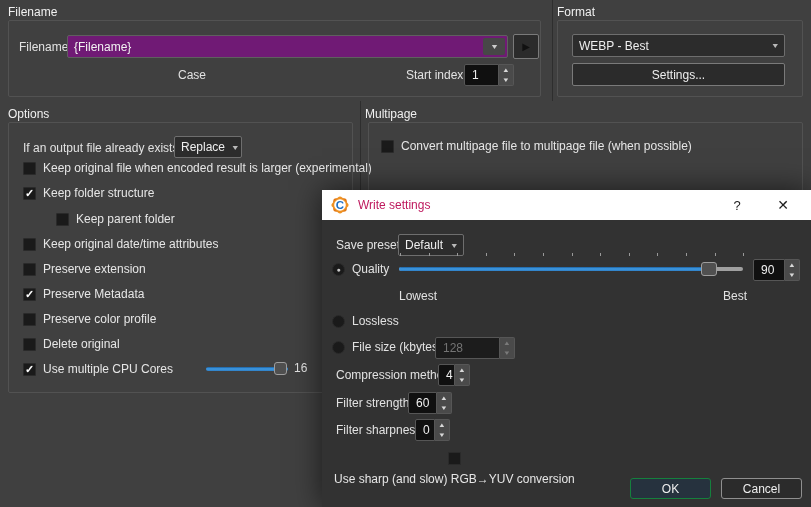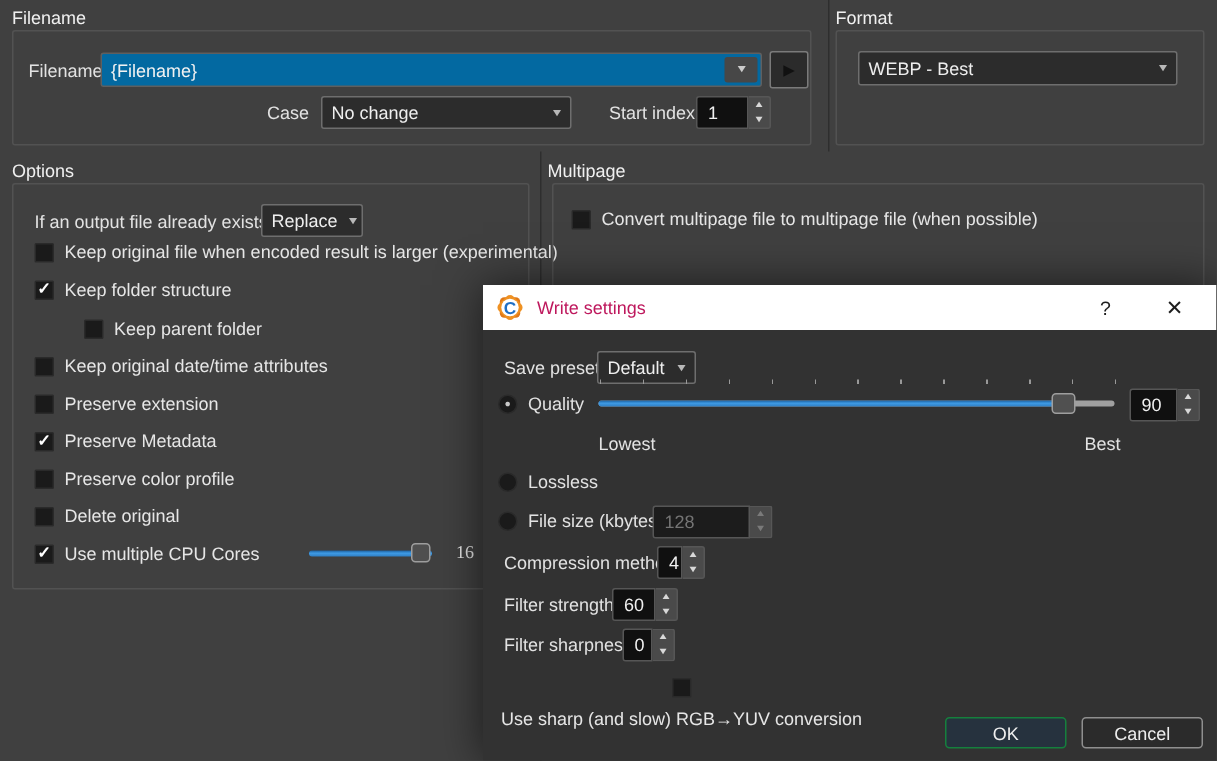--- a/index.html
+++ b/index.html
@@ -8,21 +8,21 @@
   .abs { position:absolute; }
   .seclabel { position:absolute; color:#f0f0f0; }
   .grp { position:absolute; border:1px solid #525252; border-radius:2px; }
   .vdiv { position:absolute; width:1px; background:#2e2e2e; }
 
   .sel { position:absolute; background:#2c2c2c; border:1px solid #6e6e6e; border-radius:2px; display:flex; align-items:center; padding:0 6px; color:#eeeeee; cursor:default; }
   .sel .arr { margin-left:auto; font-size:7px; color:#b8b8b8; padding-left:6px; transform:scaleX(1.3); }
 
   .btn { position:absolute; background:#2b2b2b; border:1px solid #7a7a7a; border-radius:2px; display:flex; align-items:center; justify-content:center; color:#eeeeee; }
 
-  .combo { position:absolute; background:#0369a1; border:1px solid #5f5f5f; border-radius:2px; display:flex; align-items:center; color:#f2f2f2; }
+  .combo { position:absolute; background:#701a75; border:1px solid #5f5f5f; border-radius:2px; display:flex; align-items:center; color:#f2f2f2; }
   .combo .text { padding-left:6px; flex:1; white-space:nowrap; overflow:hidden; }
   .combo .dropbtn { width:22px; align-self:stretch; margin:2px; background:#474747; border-radius:2px; display:flex; align-items:center; justify-content:center; font-size:7px; color:#cccccc; transform-origin:center; }
 
   .spin { position:absolute; display:flex; }
   .spin .val { background:#101010; border:1px solid #565656; border-radius:2px 0 0 2px; color:#f0f0f0; display:flex; align-items:center; padding-left:7px; flex:1; }
   .spin .btns { width:15px; background:#4a4a4a; border:1px solid #565656; border-left:none; border-radius:0 2px 2px 0; display:flex; flex-direction:column; }
   .spin .btns span { flex:1; display:flex; align-items:center; justify-content:center; font-size:6px; color:#d8d8d8; transform:scaleX(1.3); }
   .spin.disabled .val { color:#747474; background:#1c1c1c; }
   .spin.disabled .btns span { color:#7a7a7a; }
 
@@ -53,39 +53,38 @@
   <div class="combo" style="left:58px; top:14px; width:441px; height:23px;">
     <span class="text">{Filename}</span>
     <span class="dropbtn">
         <span style="transform:scaleX(1.3);">▼</span>
       </span>
   </div>
   <div class="btn" style="left:504px; top:13px; width:26px; height:25px;">
     <span style="color:#111111; font-size:10px;">▶</span>
   </div>
   <div class="dlabel" style="left:157px; top:47px; width:40px; text-align:right;">Case</div>
-  <div class="sel" style="left:205px; top:43px; width:167px; height:22px;">
-    <span>No change</span>
-    <span class="arr">▼</span>
-  </div>
   <div class="dlabel" style="left:397px; top:47px;">Start index</div>
   <div class="spin" style="left:455px; top:43px; width:50px; height:22px;">
     <span class="val">1</span>
     <span class="btns">
         <span>▲</span>
         <span>▼</span>
       </span>
   </div>
 </div>
 
 <div class="seclabel" style="left:557px; top:5px;">Format</div>
 <div class="grp" style="left:557px; top:20px; width:246px; height:77px;">
   <div class="sel" style="left:14px; top:13px; width:213px; height:23px;">
     <span>WEBP - Best</span>
     <span class="arr">▼</span>
+  </div>
+  <div class="btn" style="left:14px; top:42px; width:213px; height:23px;">
+    <span>Settings...</span>
   </div>
 </div>
 
 <div class="seclabel" style="left:8px; top:107px;">Options</div>
 <div class="grp" style="left:8px; top:122px; width:345px; height:271px;">
   <div class="dlabel" style="left:14px; top:18px;">If an output file already exists</div>
   <div class="sel" style="left:165px; top:13px; width:68px; height:22px;">
     <span>Replace</span>
     <span class="arr">▼</span>
   </div>
@@ -123,21 +122,21 @@
     <span>Delete original</span>
   </div>
   <div class="row" style="left:14px; top:238px;">
     <span class="cb">✓</span>
     <span>Use multiple CPU Cores</span>
   </div>
   <div class="abs" style="left:197px; top:239px; width:82px; height:14px;">
     <div class="fill" style="left:0; top:5px; width:82px;"></div>
     <div class="handle" style="left:68px; top:0; width:13px; height:13px;"></div>
   </div>
-  <div class="dlabel" style="left:295px; top:238px;font-family:Liberation Serif, serif;">16</div>
+  <div class="dlabel" style="left:285px; top:238px;">16</div>
 </div>
 
 <div class="seclabel" style="left:365px; top:107px;text-align:center;">Multipage</div>
 <div class="grp" style="left:368px; top:122px; width:435px; height:271px;">
   <div class="row" style="left:12px; top:15px;">
     <span class="cb"></span>
     <span>Convert multipage file to multipage file (when possible)</span>
   </div>
 </div>
 

